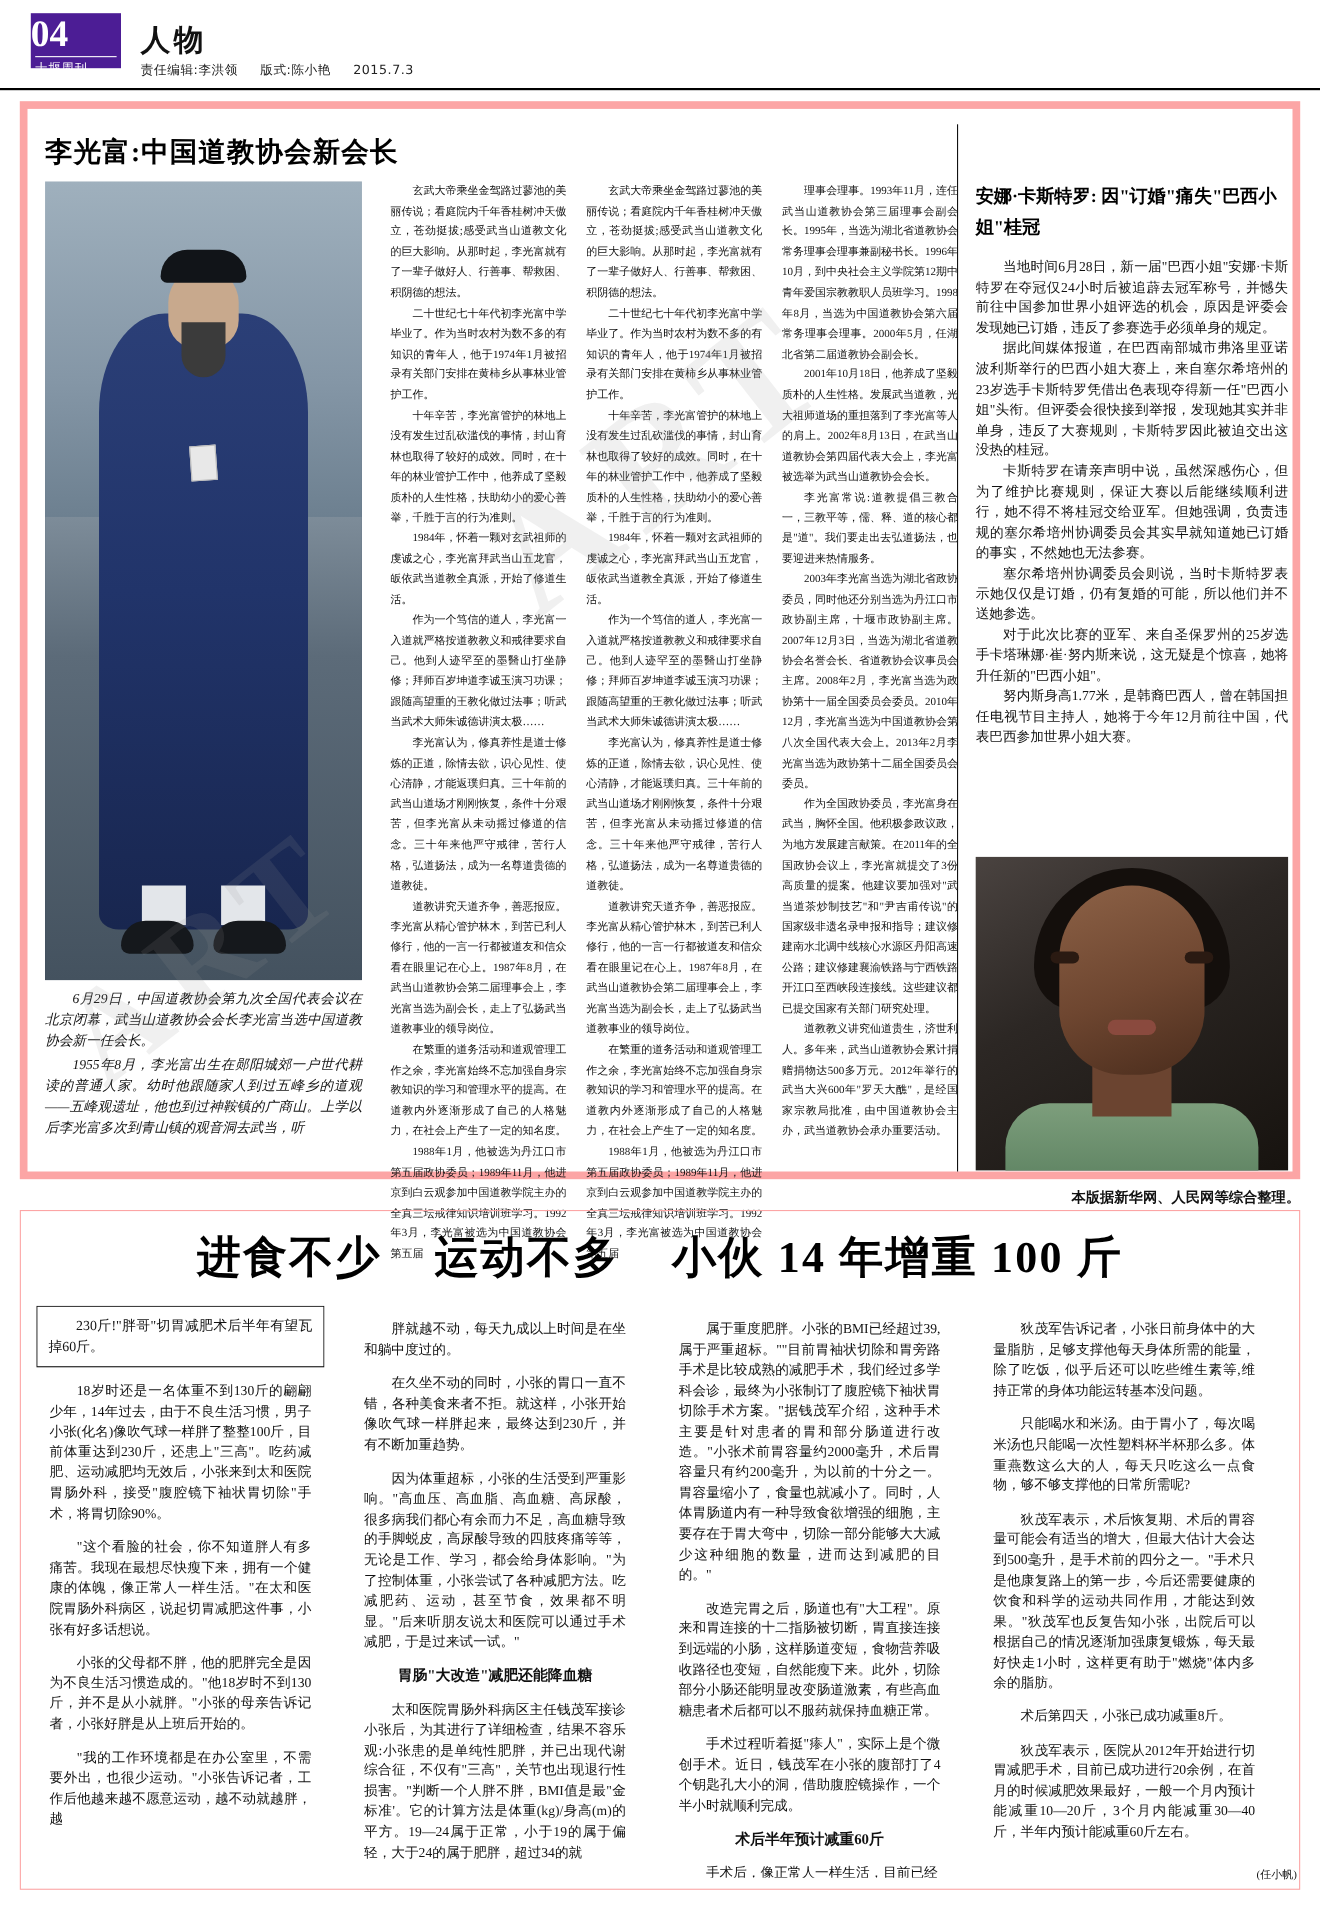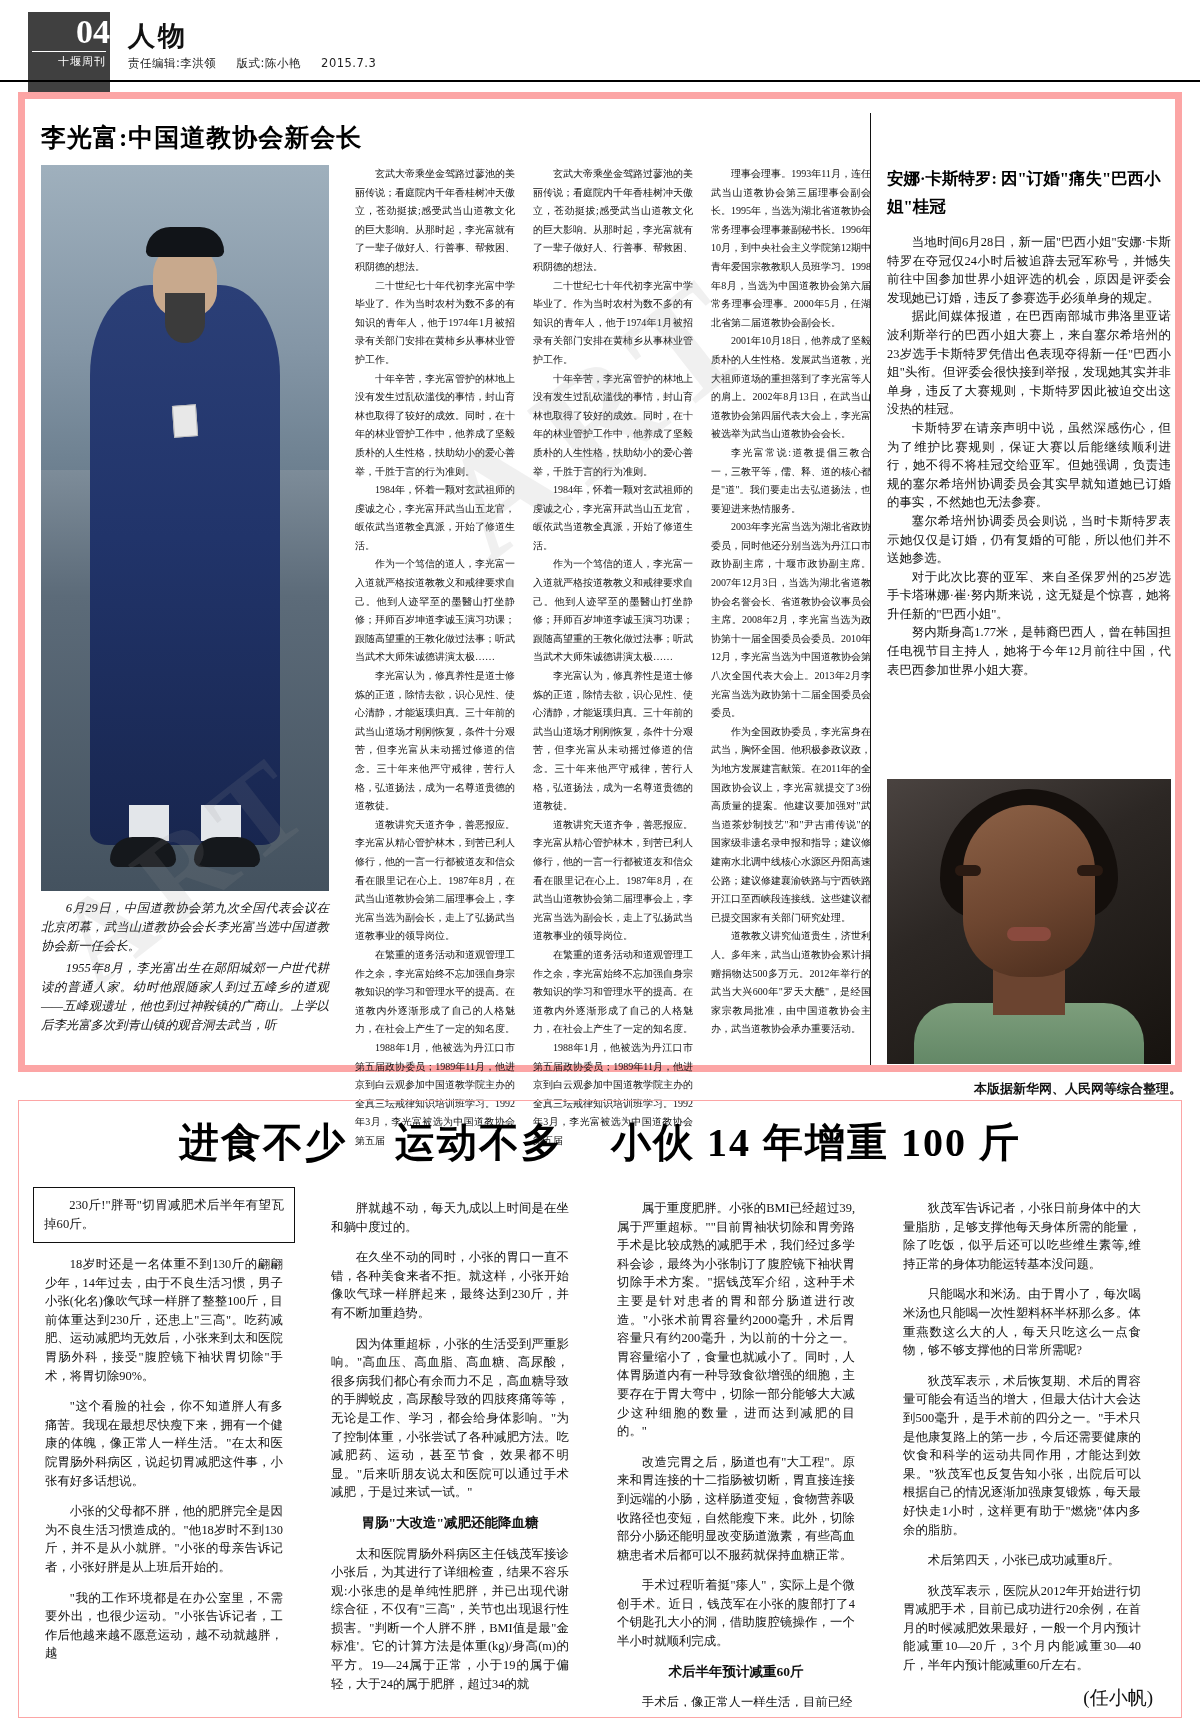--- a/index.html
+++ b/index.html
@@ -19,24 +19,24 @@
     background: #ffffff;
   }
 
   
   .masthead {
     position: absolute;
     left: 0; top: 0; width: 1200px; height: 82px;
   }
   .mast-badge {
     position: absolute; left: 28px; top: 12px;
-    width: 82px; height: 80px;
-    background: #404040;
+    width: 82px; height: 50px;
+    background: #4c1d95;
     color: #fff;
-    text-align: right;
+    text-align: left;
   }
   .mast-badge .num {
     font-family: "Liberation Serif", serif;
     font-size: 34px; font-weight: bold;
     line-height: 38px;
     display: block;
     padding-top: 1px;
   }
   .mast-badge .sub {
     display: block;
@@ -285,23 +285,23 @@
     border: 1px solid #111;
     padding: 8px 10px;
     margin-bottom: 8px;
     font-family: "Liberation Serif", serif;
     font-size: 12.6px;
     line-height: 19px;
   }
   .lead-box p { text-indent: 2em; margin: 0; }
 
   .byline {
-    position: absolute; right: 28px; bottom: 6px;
-    font-family: "Liberation Serif", serif;
-    font-size: 19px;
+    position: absolute; right: 2px; bottom: 6px;
+    font-family: "Liberation Serif", serif;
+    font-size: 10px;
     color: #111;
   }
 
   
   .watermark {
     position: absolute; left: 0; top: 0; width: 1200px; height: 1735px;
     pointer-events: none;
     overflow: hidden;
   }
   .wm-text {

